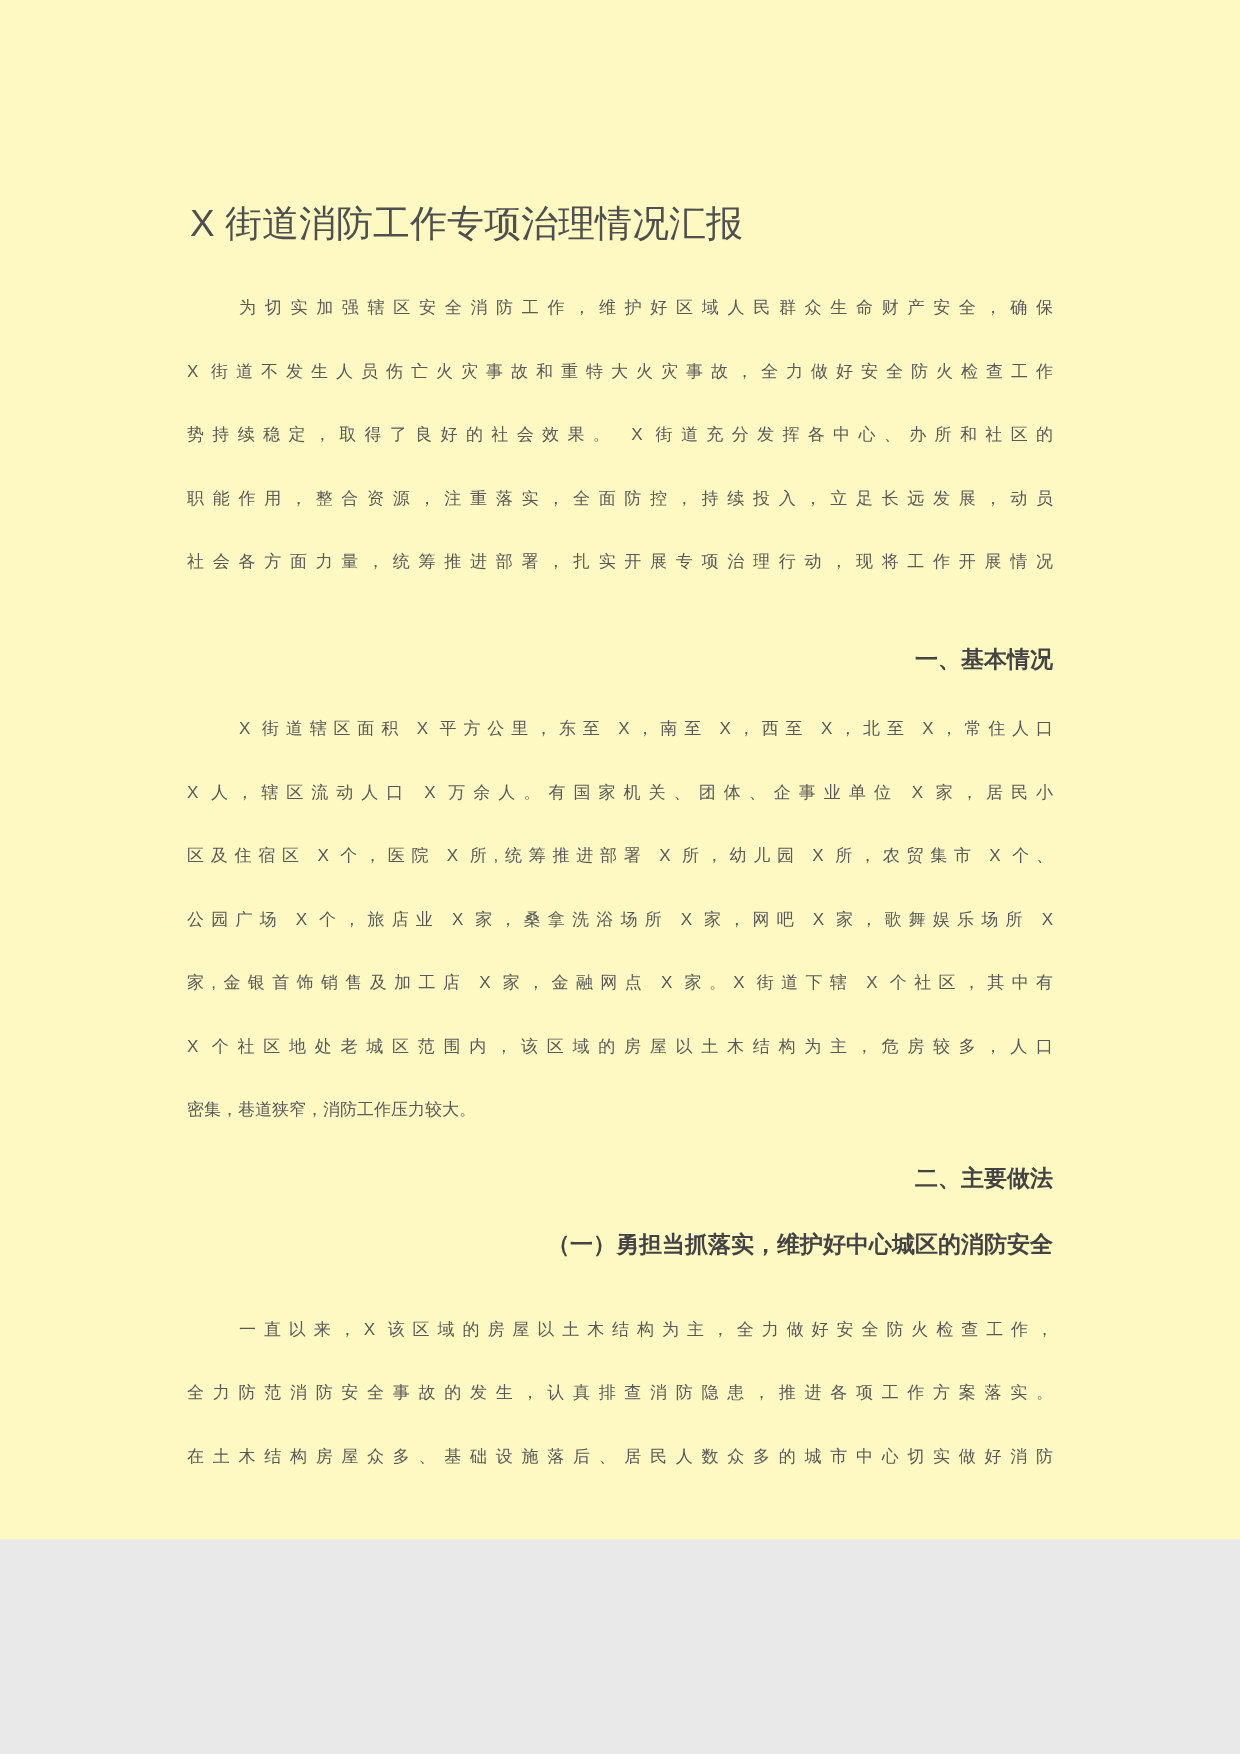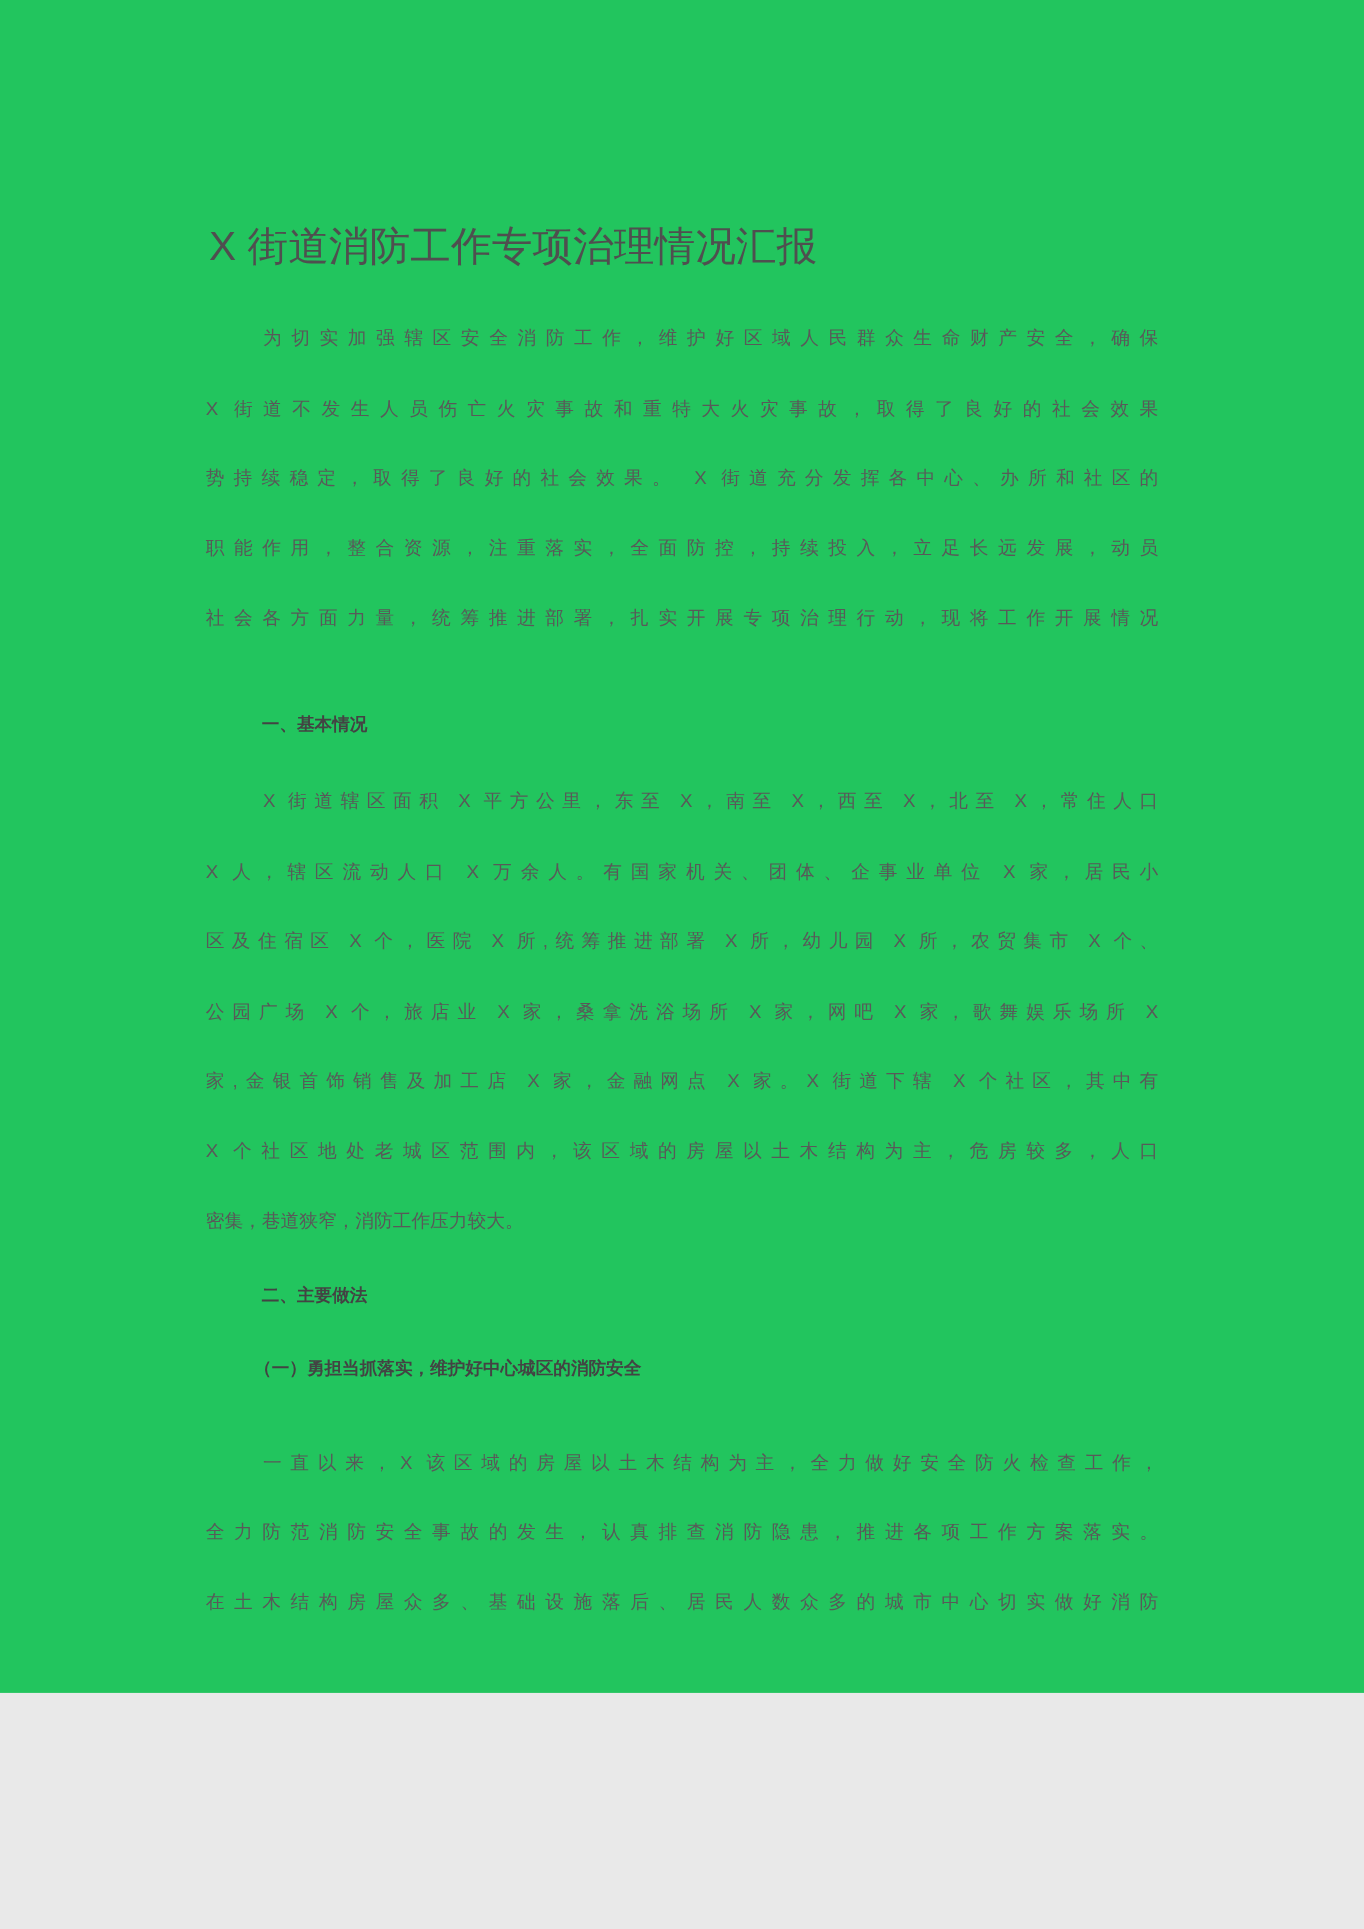--- a/index.html
+++ b/index.html
@@ -1,19 +1,19 @@
 <!DOCTYPE html>
 <html lang="zh"><head>
 <meta charset="utf-8">
 <style>
   html,body{margin:0;padding:0;background:#e9e9e9;}
   .page{
     position:relative;
     width:1240px;height:1539px;
-    background:#22c55e;
+    background:#fef9c3;
     overflow:hidden;
     font-family:"Liberation Sans","DejaVu Sans",sans-serif;
   }
   .content{
     position:absolute;left:187px;top:0;width:866px;
   }
   .doc-title{
     font-size:37px;line-height:63px;
     font-weight:400;
     color:#4f4f4f;
@@ -21,43 +21,44 @@
     white-space:nowrap;
   }
   .para{margin:0;}
   .ln{
     font-size:17px;line-height:63.5px;
     color:#595959;
   }
   .j{text-align:justify;text-align-last:justify;}
   .ind{text-indent:52px;}
   .heading{
-    font-size:16px;line-height:63.5px;
+    font-size:23px;line-height:63.5px;
     font-weight:700;color:#434343;
     white-space:nowrap;
+    text-align:right;
   }
   .h-num{padding-left:51px;}
   .h-sub{padding-left:44px;}
   .mt-h1{margin-top:34px;}
   .mt-p2{margin-top:6px;}
   .mt-h2{margin-top:5px;}
   .mt-h3{margin-top:3px;}
   .mt-p3{margin-top:21px;}
 </style>
 </head>
 <body>
 
 <div class="page">
   <div class="content">
 
     <div class="doc-title">X 街道消防工作专项治理情况汇报</div>
 
     <div class="para">
       <div class="ln ind j">为切实加强辖区安全消防工作，维护好区域人民群众生命财产安全，确保</div>
-      <div class="ln j">X 街道不发生人员伤亡火灾事故和重特大火灾事故，取得了良好的社会效果</div>
+      <div class="ln j">X 街道不发生人员伤亡火灾事故和重特大火灾事故，全力做好安全防火检查工作</div>
       <div class="ln j">势持续稳定，取得了良好的社会效果。 X 街道充分发挥各中心、办所和社区的</div>
       <div class="ln j">职能作用，整合资源，注重落实，全面防控，持续投入，立足长远发展，动员</div>
       <div class="ln j">社会各方面力量，统筹推进部署，扎实开展专项治理行动，现将工作开展情况</div>
     </div>
 
     <div class="heading h-num mt-h1">一、基本情况</div>
 
     <div class="para mt-p2">
       <div class="ln ind j">X 街道辖区面积 X 平方公里，东至 X，南至 X，西至 X，北至 X，常住人口</div>
       <div class="ln j">X 人，辖区流动人口 X 万余人。有国家机关、团体、企事业单位 X 家，居民小</div>

